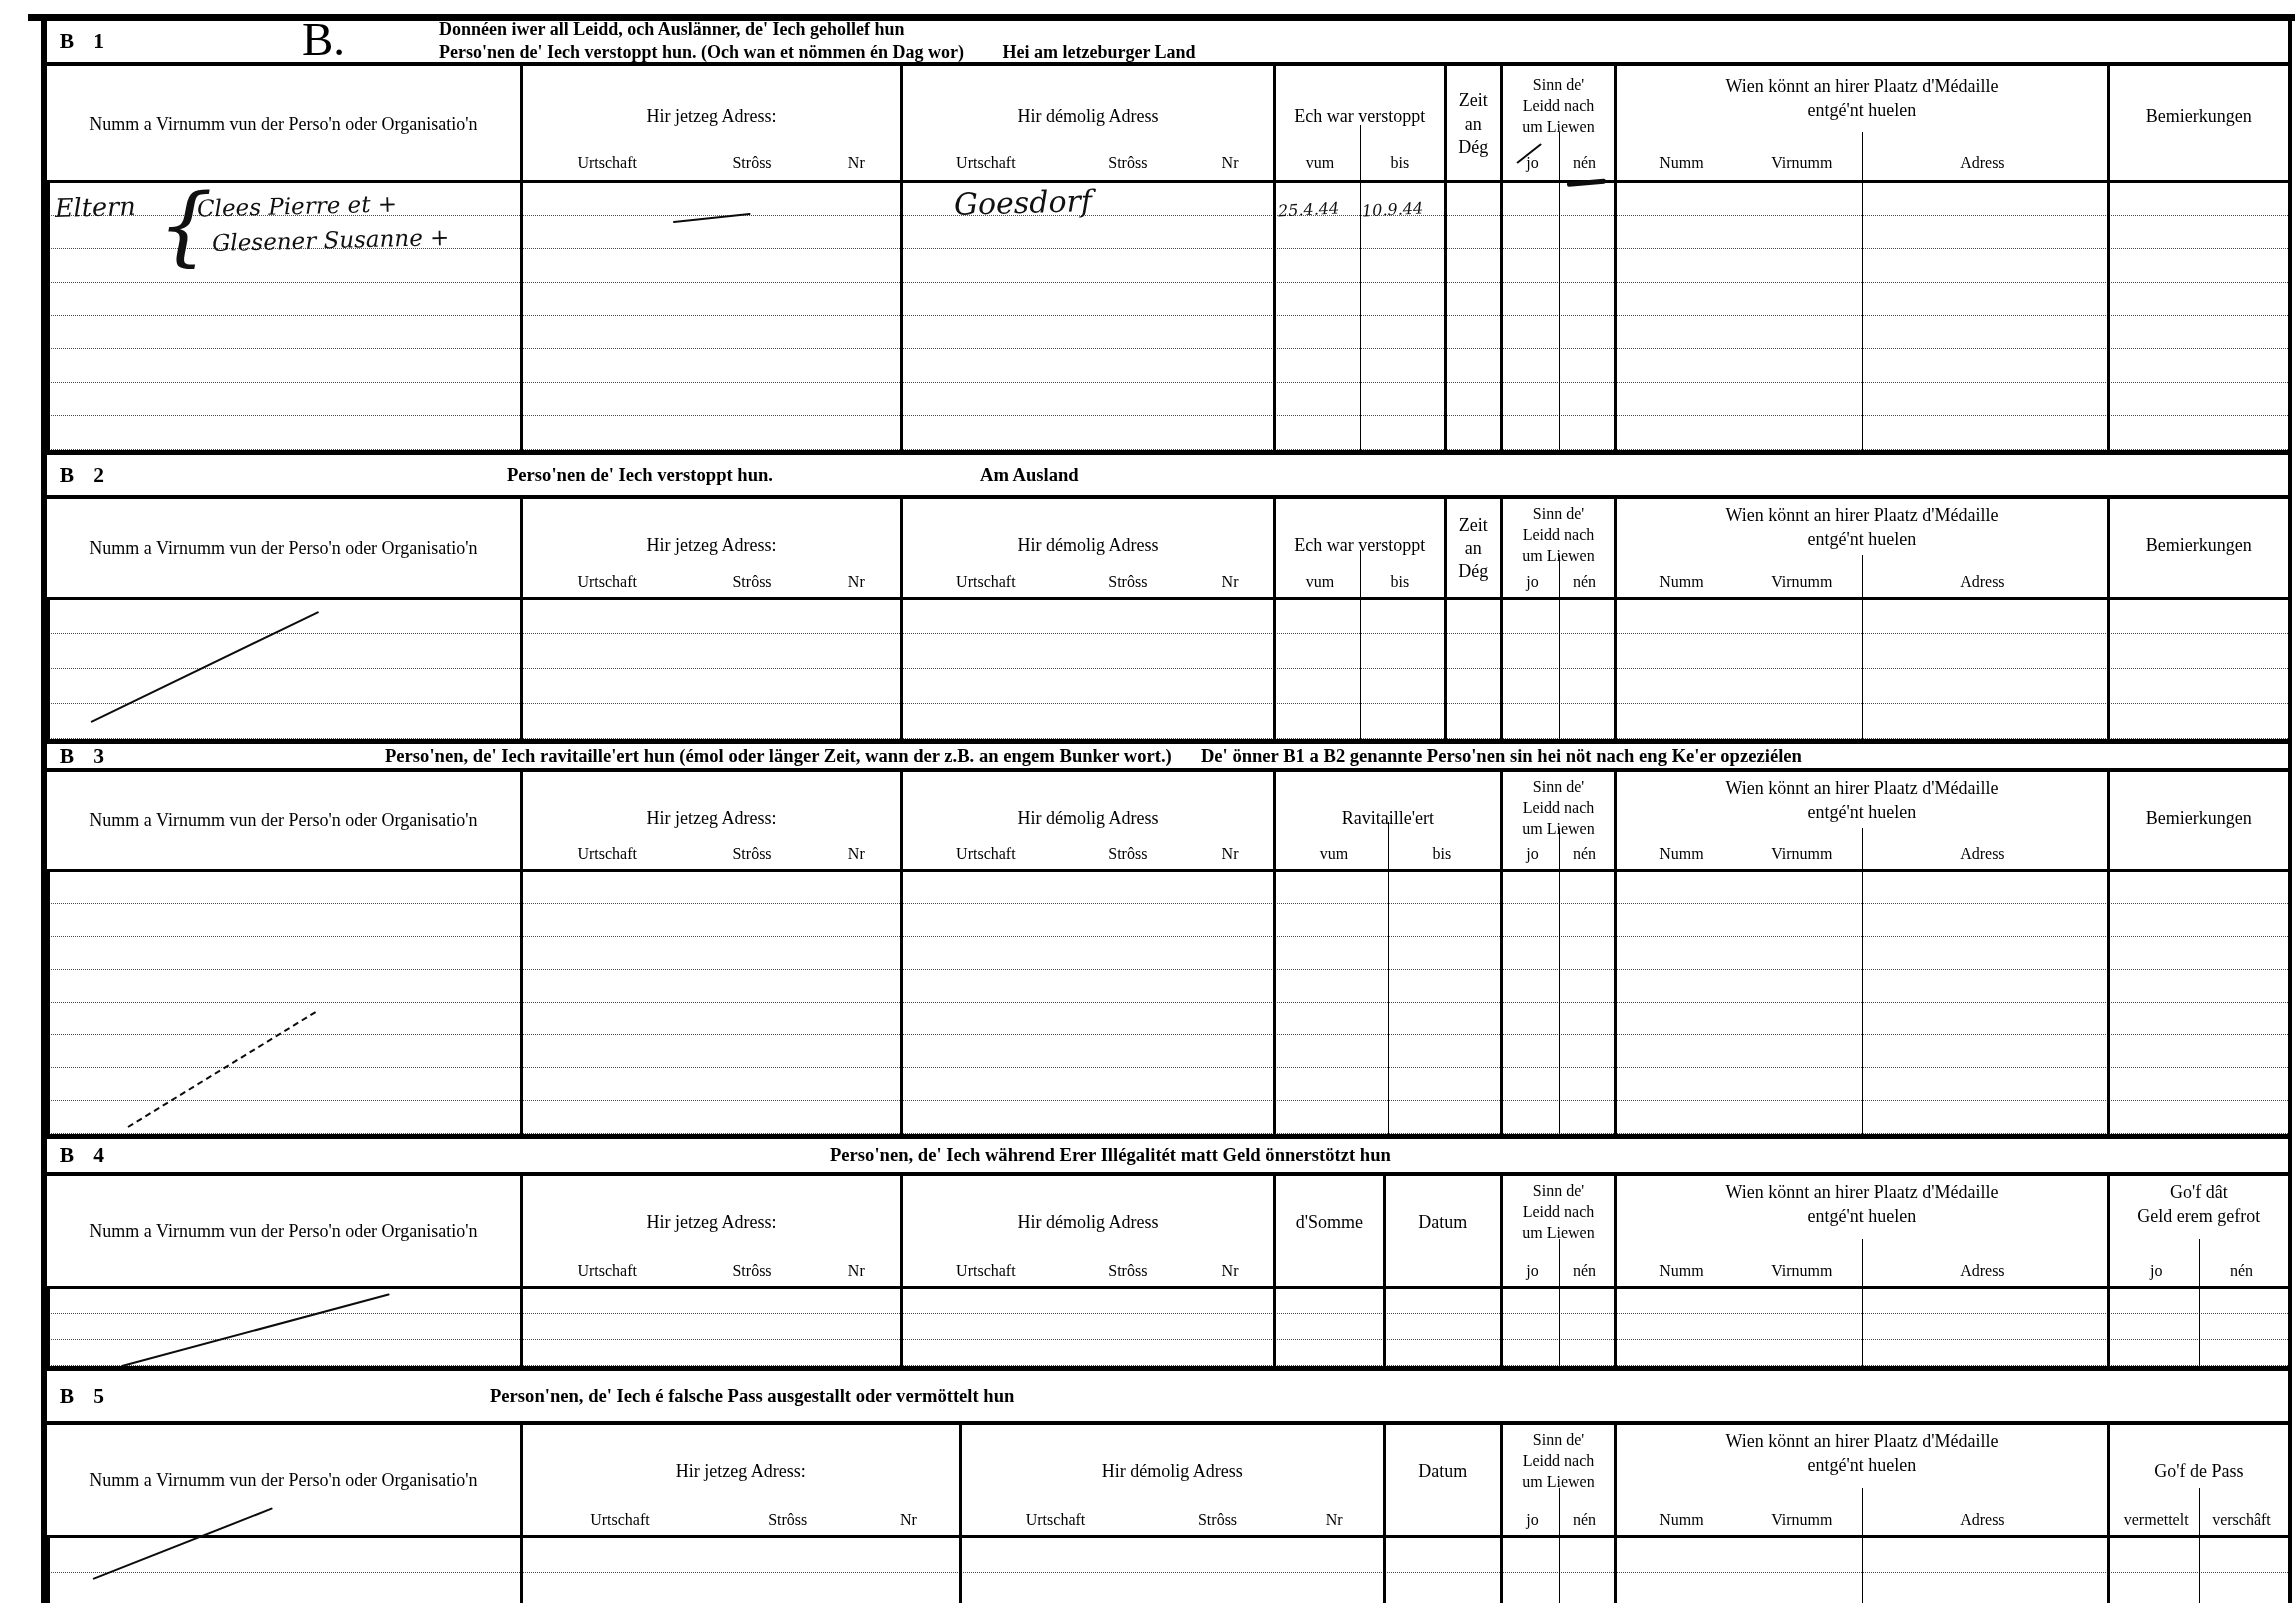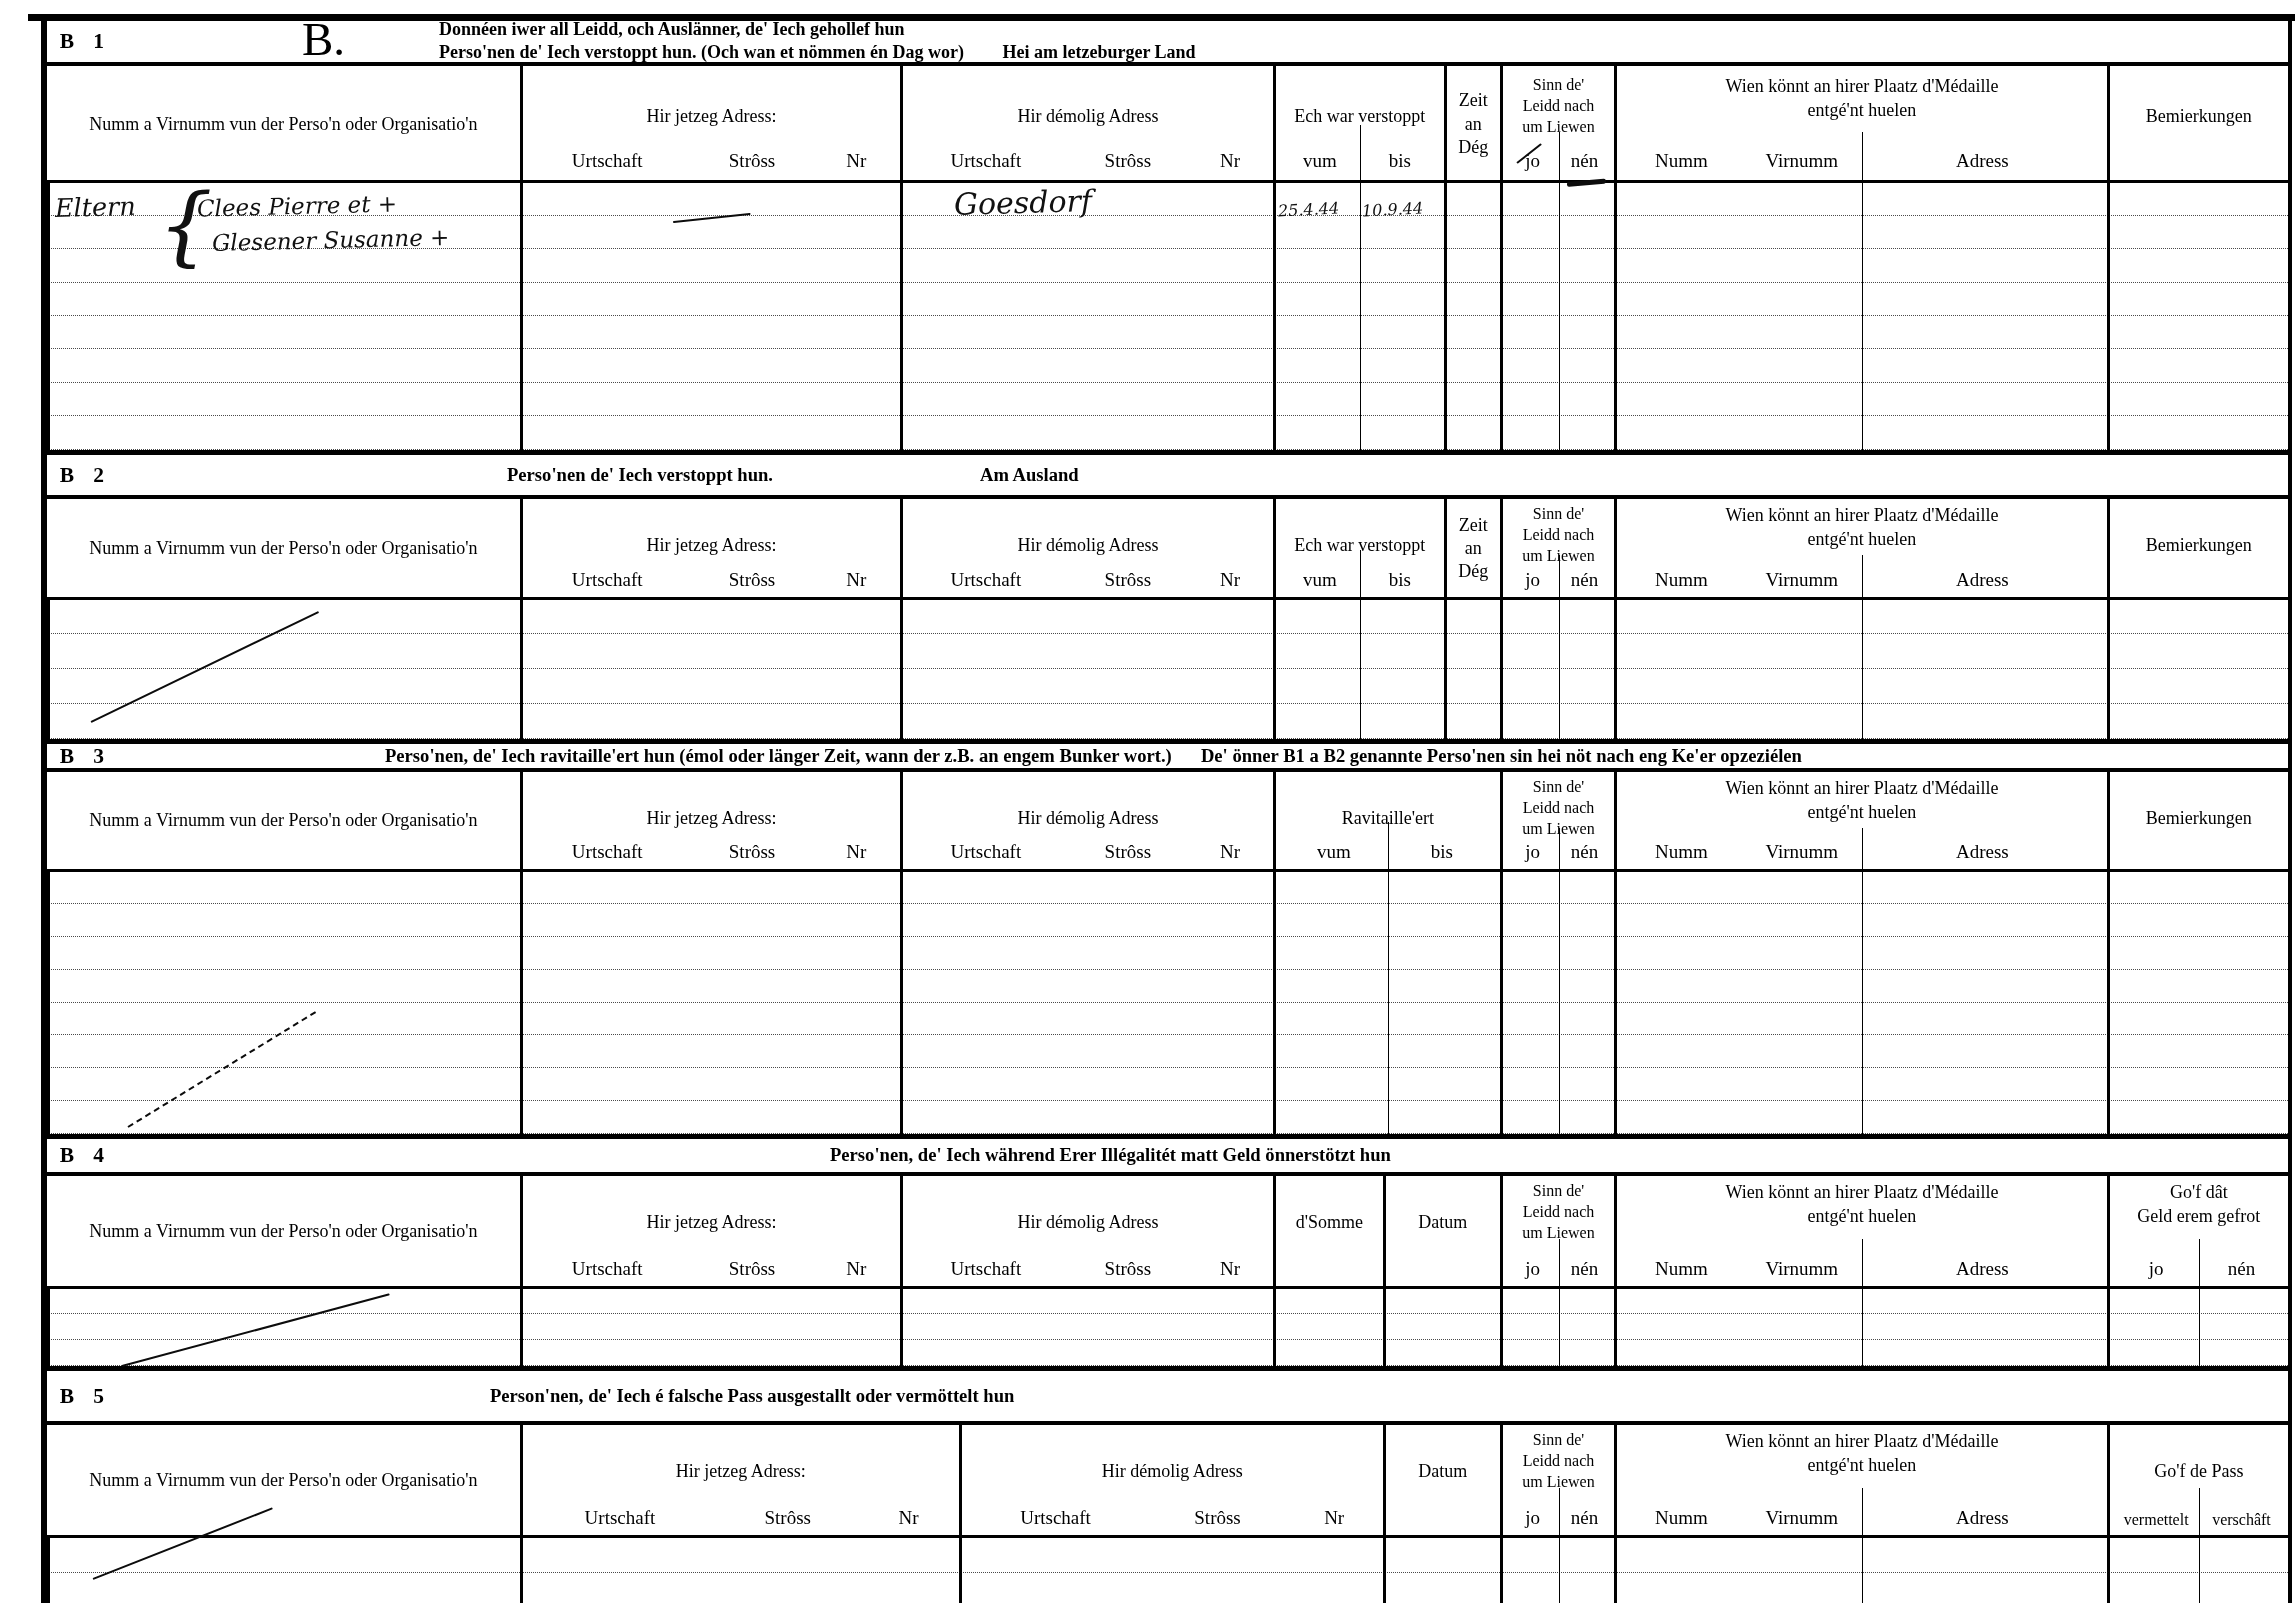--- a/index.html
+++ b/index.html
@@ -25,21 +25,21 @@
   .grid-d{grid-template-columns:970fr 900fr 870fr 240fr 235fr 1010fr 372fr;}
   .hdr{border-bottom:3.9px solid #000;}
   .hc{position:relative;border-left:3.4px solid #000;display:flex;flex-direction:column;
       justify-content:space-between;text-align:center;padding:9.8px 3.9px 5.9px;box-sizing:border-box;
       font-size:18px;line-height:1.3;}
   .hdr.short .hc{padding-top:5.9px;padding-bottom:3.9px;}
   .hc:first-child,.bc:first-child{border-left:none;}
   .hc .mid{margin:auto;}
   .hc .topl{display:block;margin-top:30px;}
   .hc .stack{display:flex;flex-direction:column;align-items:center;}
-  .subs{display:flex;font-size:19px;}
+  .subs{display:flex;font-size:16px;}
   .subs.addr>span:nth-child(1){flex:1.25;}
   .subs.addr>span:nth-child(2){flex:1;}
   .subs.addr>span:nth-child(3){flex:.62;}
   .subs.split2>span{flex:1;}
   .subs.medal{align-items:flex-end;}
   .subs.medal .half{flex:1;display:flex;}
   .subs.medal .half>span{flex:1;}
   .thin{position:absolute;left:50%;top:52%;bottom:0;width:1px;background:#000;}
   .thin.low{top:58%;}
   .small{font-size:16px;}

